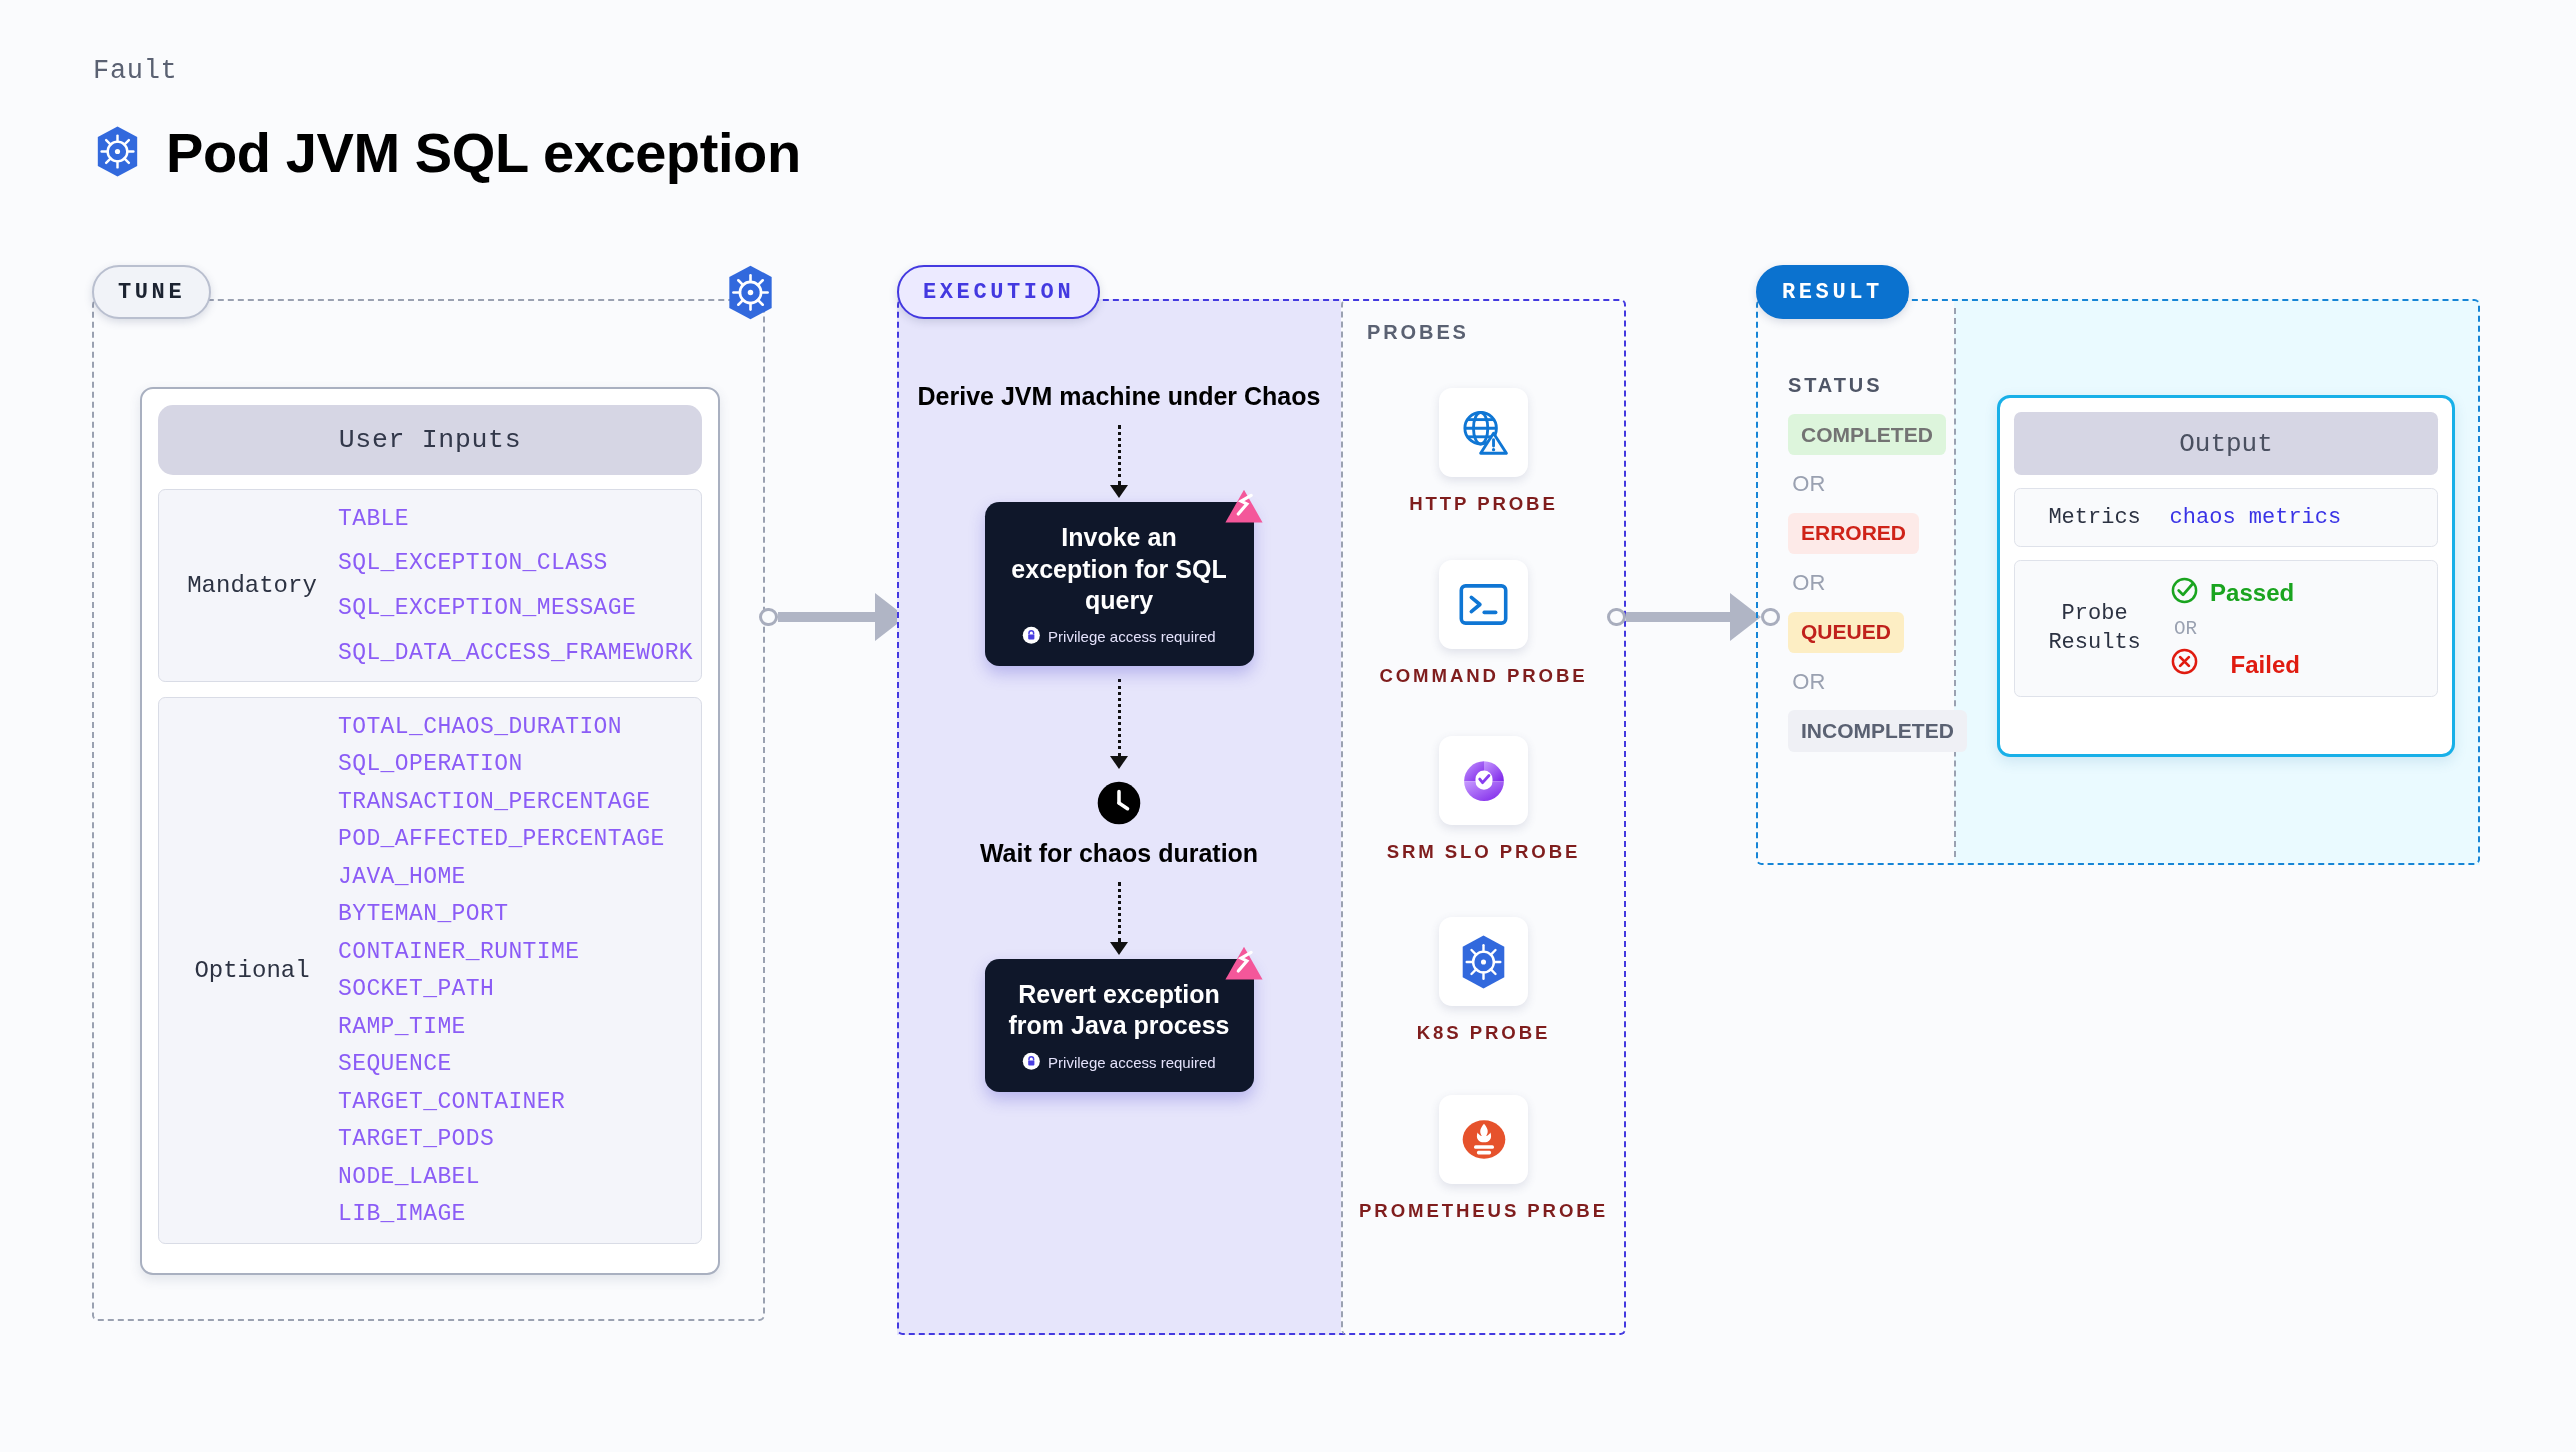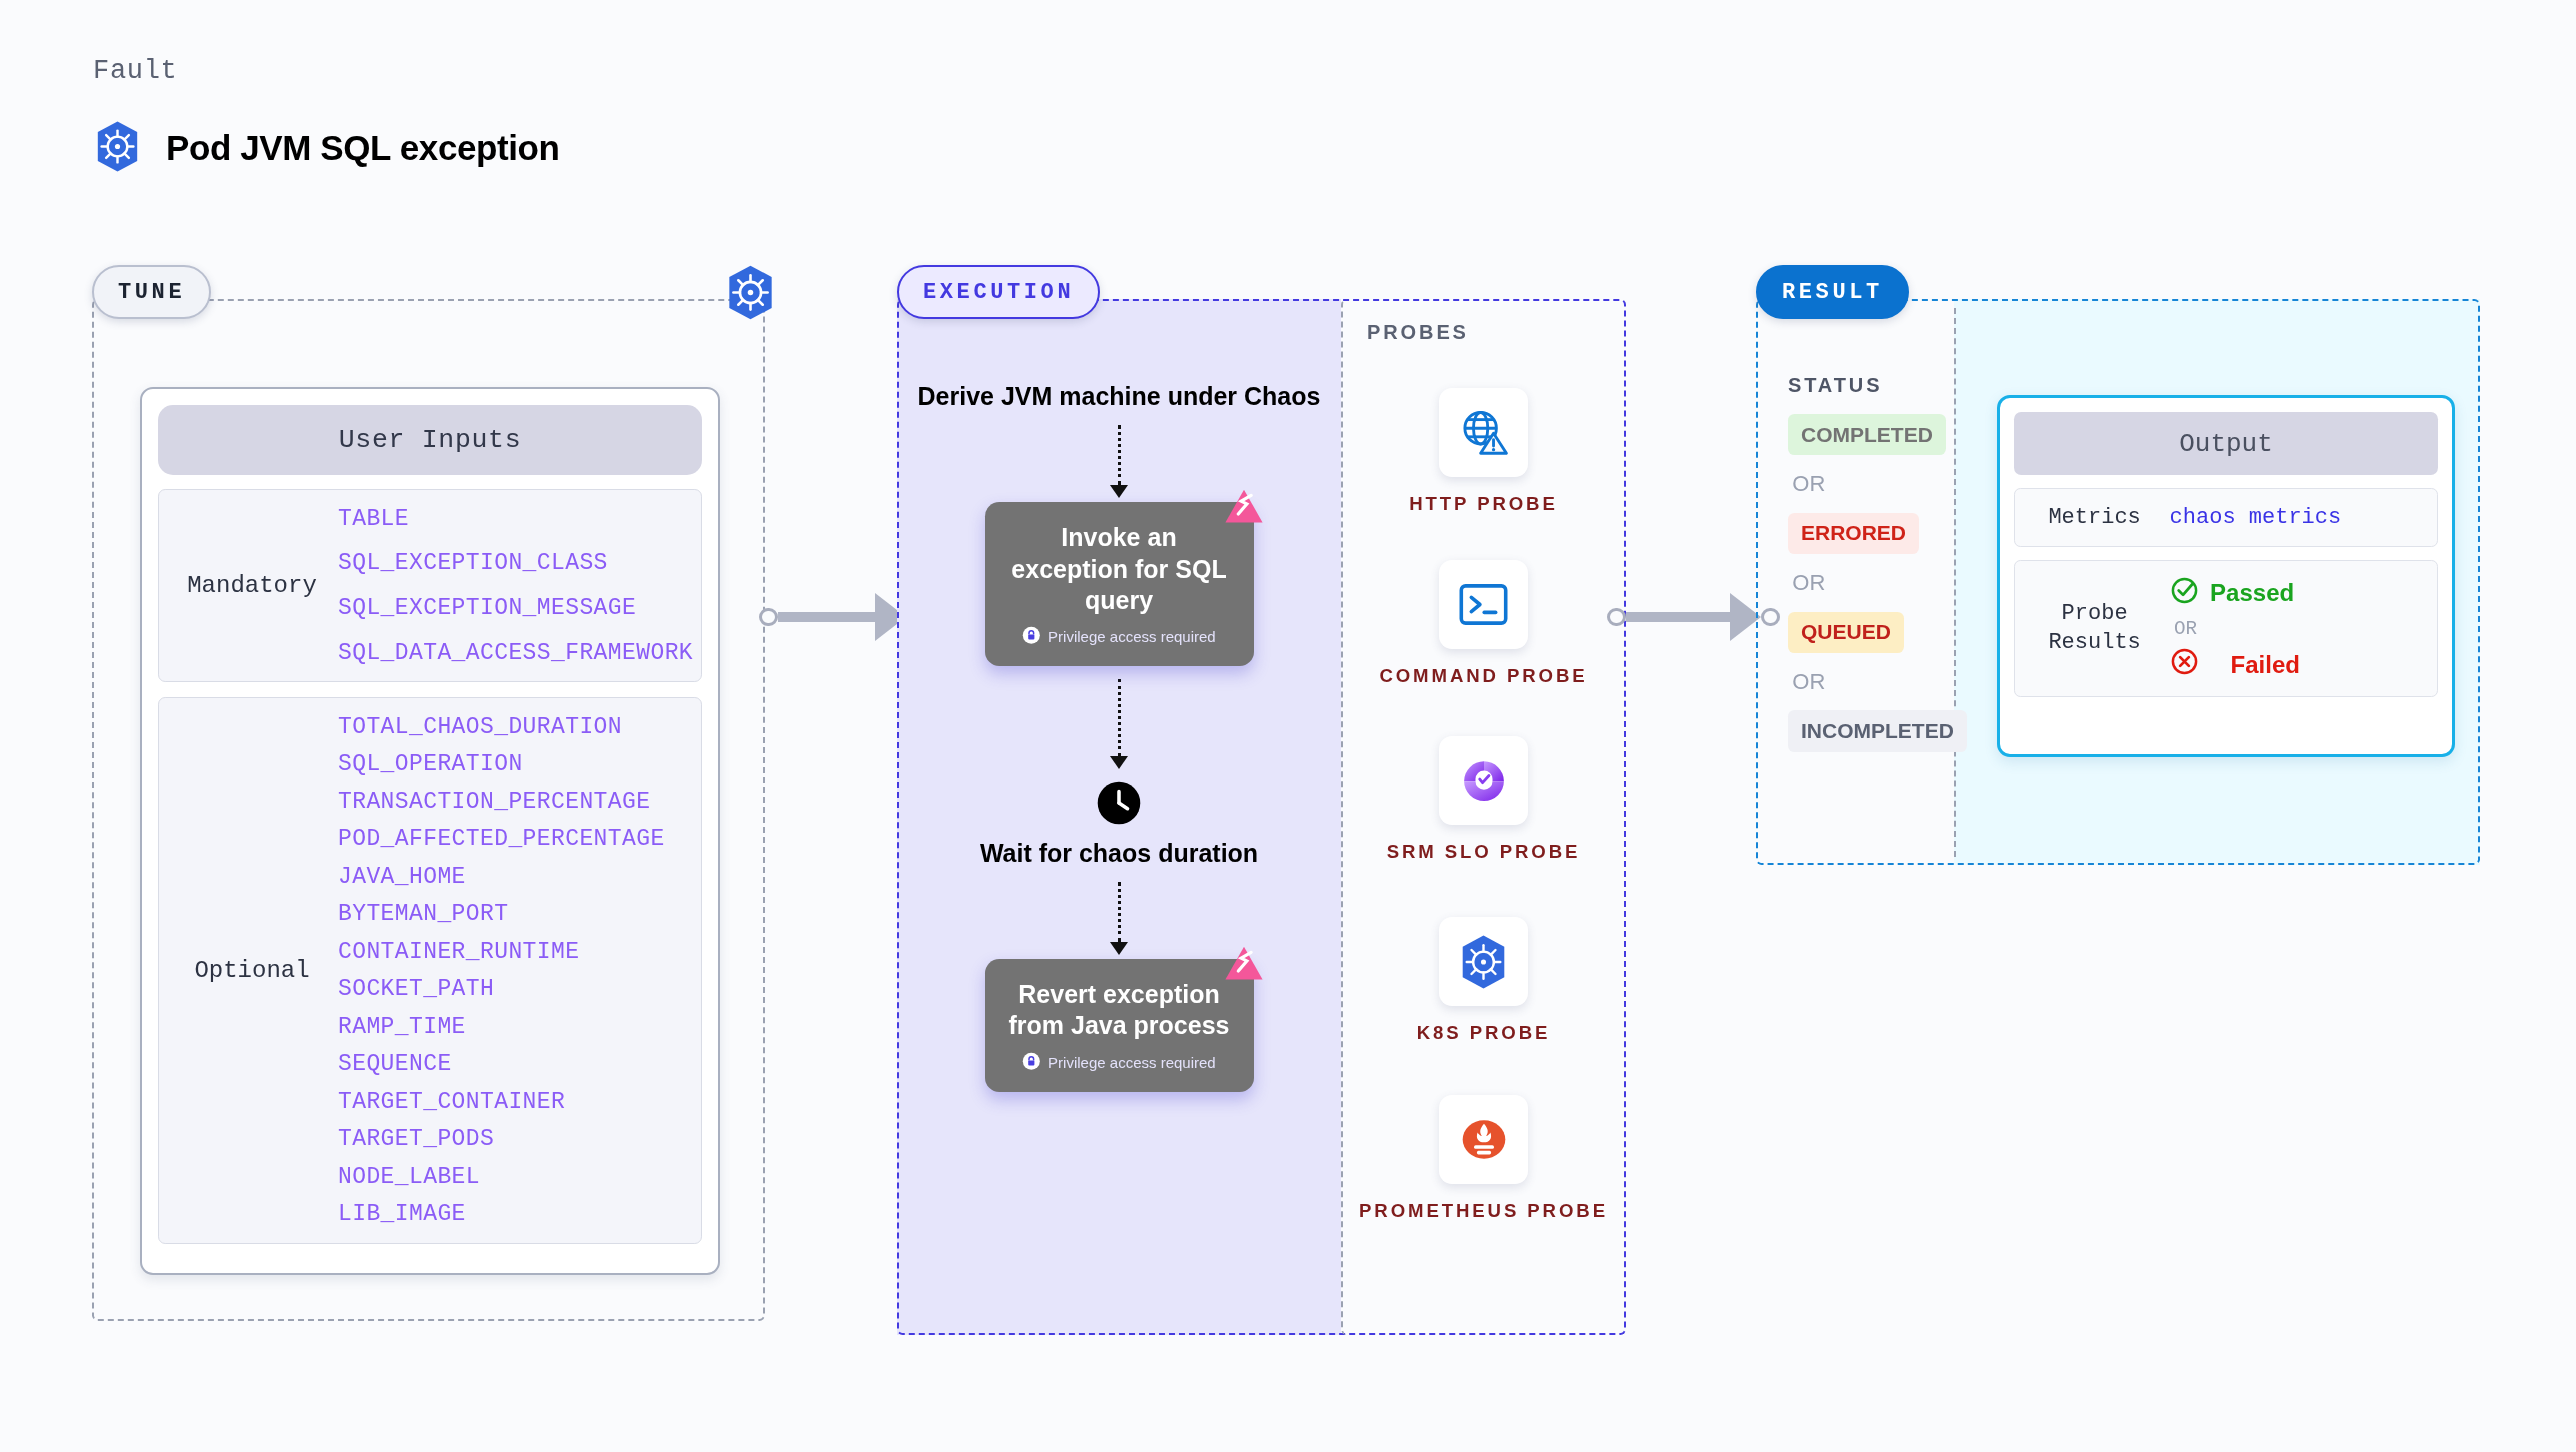--- a/index.html
+++ b/index.html
@@ -11,21 +11,21 @@
   }
   .canvas { position: relative; width: 2576px; height: 1452px; background: #fafbfd; }
 
   
   .fault-label {
     position: absolute; left: 93px; top: 56px;
     font-family: "Liberation Mono", monospace;
     font-size: 27px; color: #5a6172; letter-spacing: 0.7px;
   }
   .title-row { position: absolute; left: 93px; top: 120px; display: flex; align-items: center; gap: 24px; }
-  .title-text { font-size: 35px; font-weight: bold; color: #000; letter-spacing: -0.4px; }
+  .title-text { font-size: 56px; font-weight: bold; color: #000; letter-spacing: -0.4px; }
   .k8s-badge { display: block; }
 
   
   .pill {
     position: absolute; z-index: 8;
     display: flex; align-items: center; justify-content: center;
     border-radius: 31.5px; padding: 12px 24px; height: 54px;
     font-family: "Liberation Mono", monospace;
     font-size: 22px; font-weight: bold; letter-spacing: 3.6px;
     box-shadow: 0 2.9px 8.6px rgba(60,70,110,.18);
@@ -81,21 +81,21 @@
   .grp-mandatory .group-list { gap: 18.6px; }
 
   
   .flow { position: absolute; left: 897px; top: 380px; width: 444px;
           display: flex; flex-direction: column; align-items: center; }
   .flow-text { font-size: 25px; font-weight: bold; color: #000; text-align: center; line-height: 1.28; }
   .dline { width: 0; border-left: 3.6px dotted #111; margin: 13px 0 0; }
   .arrowhead { width: 0; height: 0; border-left: 9.3px solid transparent;
                border-right: 9.3px solid transparent; border-top: 13.6px solid #111; }
   .step-card {
-    position: relative; width: 269px; background: #737373; border-radius: 14.3px;
+    position: relative; width: 269px; background: #0f172a; border-radius: 14.3px;
     padding: 20px 15.8px 18.6px; color: #fff; text-align: center;
     box-shadow: 0 7.2px 15.8px rgba(70,60,210,.28); margin-top: 4.3px;
   }
   .step-title { font-size: 25px; font-weight: bold; line-height: 1.25; }
   .step-sub { margin-top: 10px; display: flex; align-items: center; justify-content: center; gap: 7.2px;
               font-size: 15px; color: #e4e2fb; }
   .corner-mark { position: absolute; right: -10px; top: -14.3px; }
   .clock-icon { margin-bottom: 10px; }
 
   

